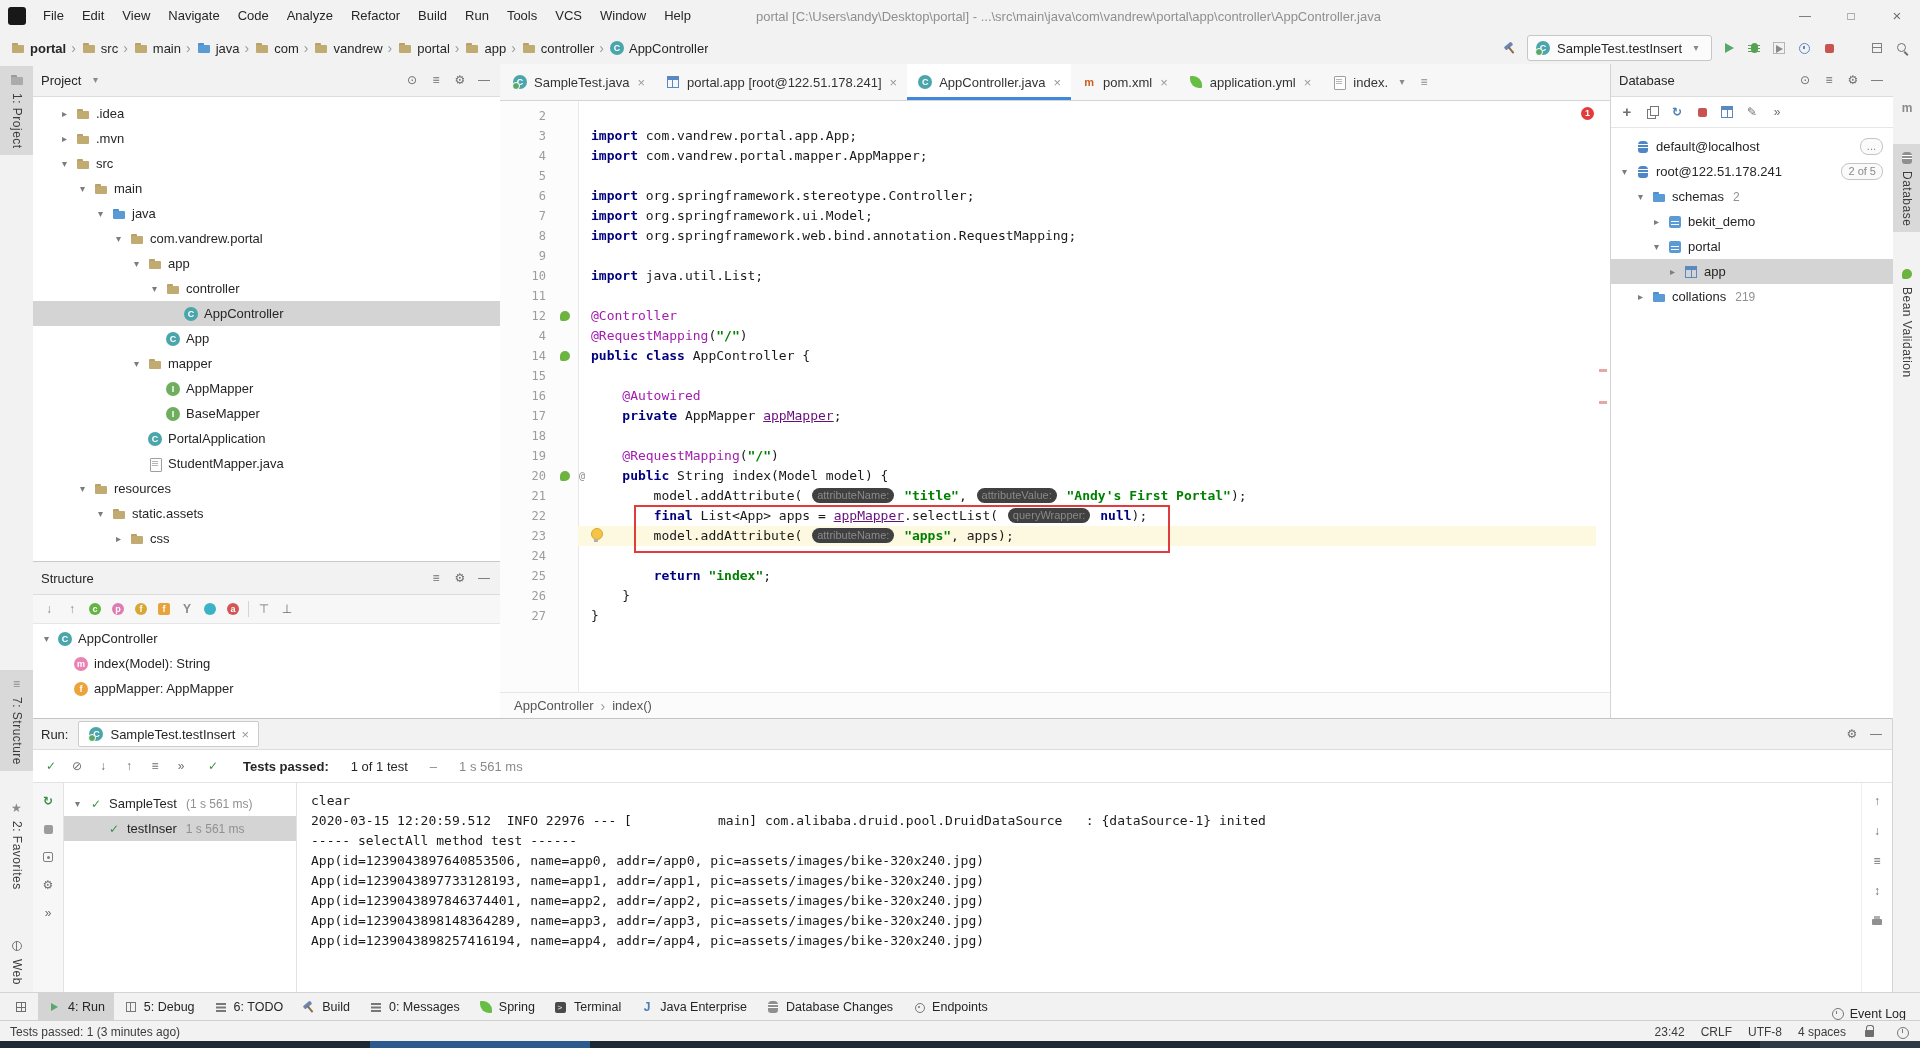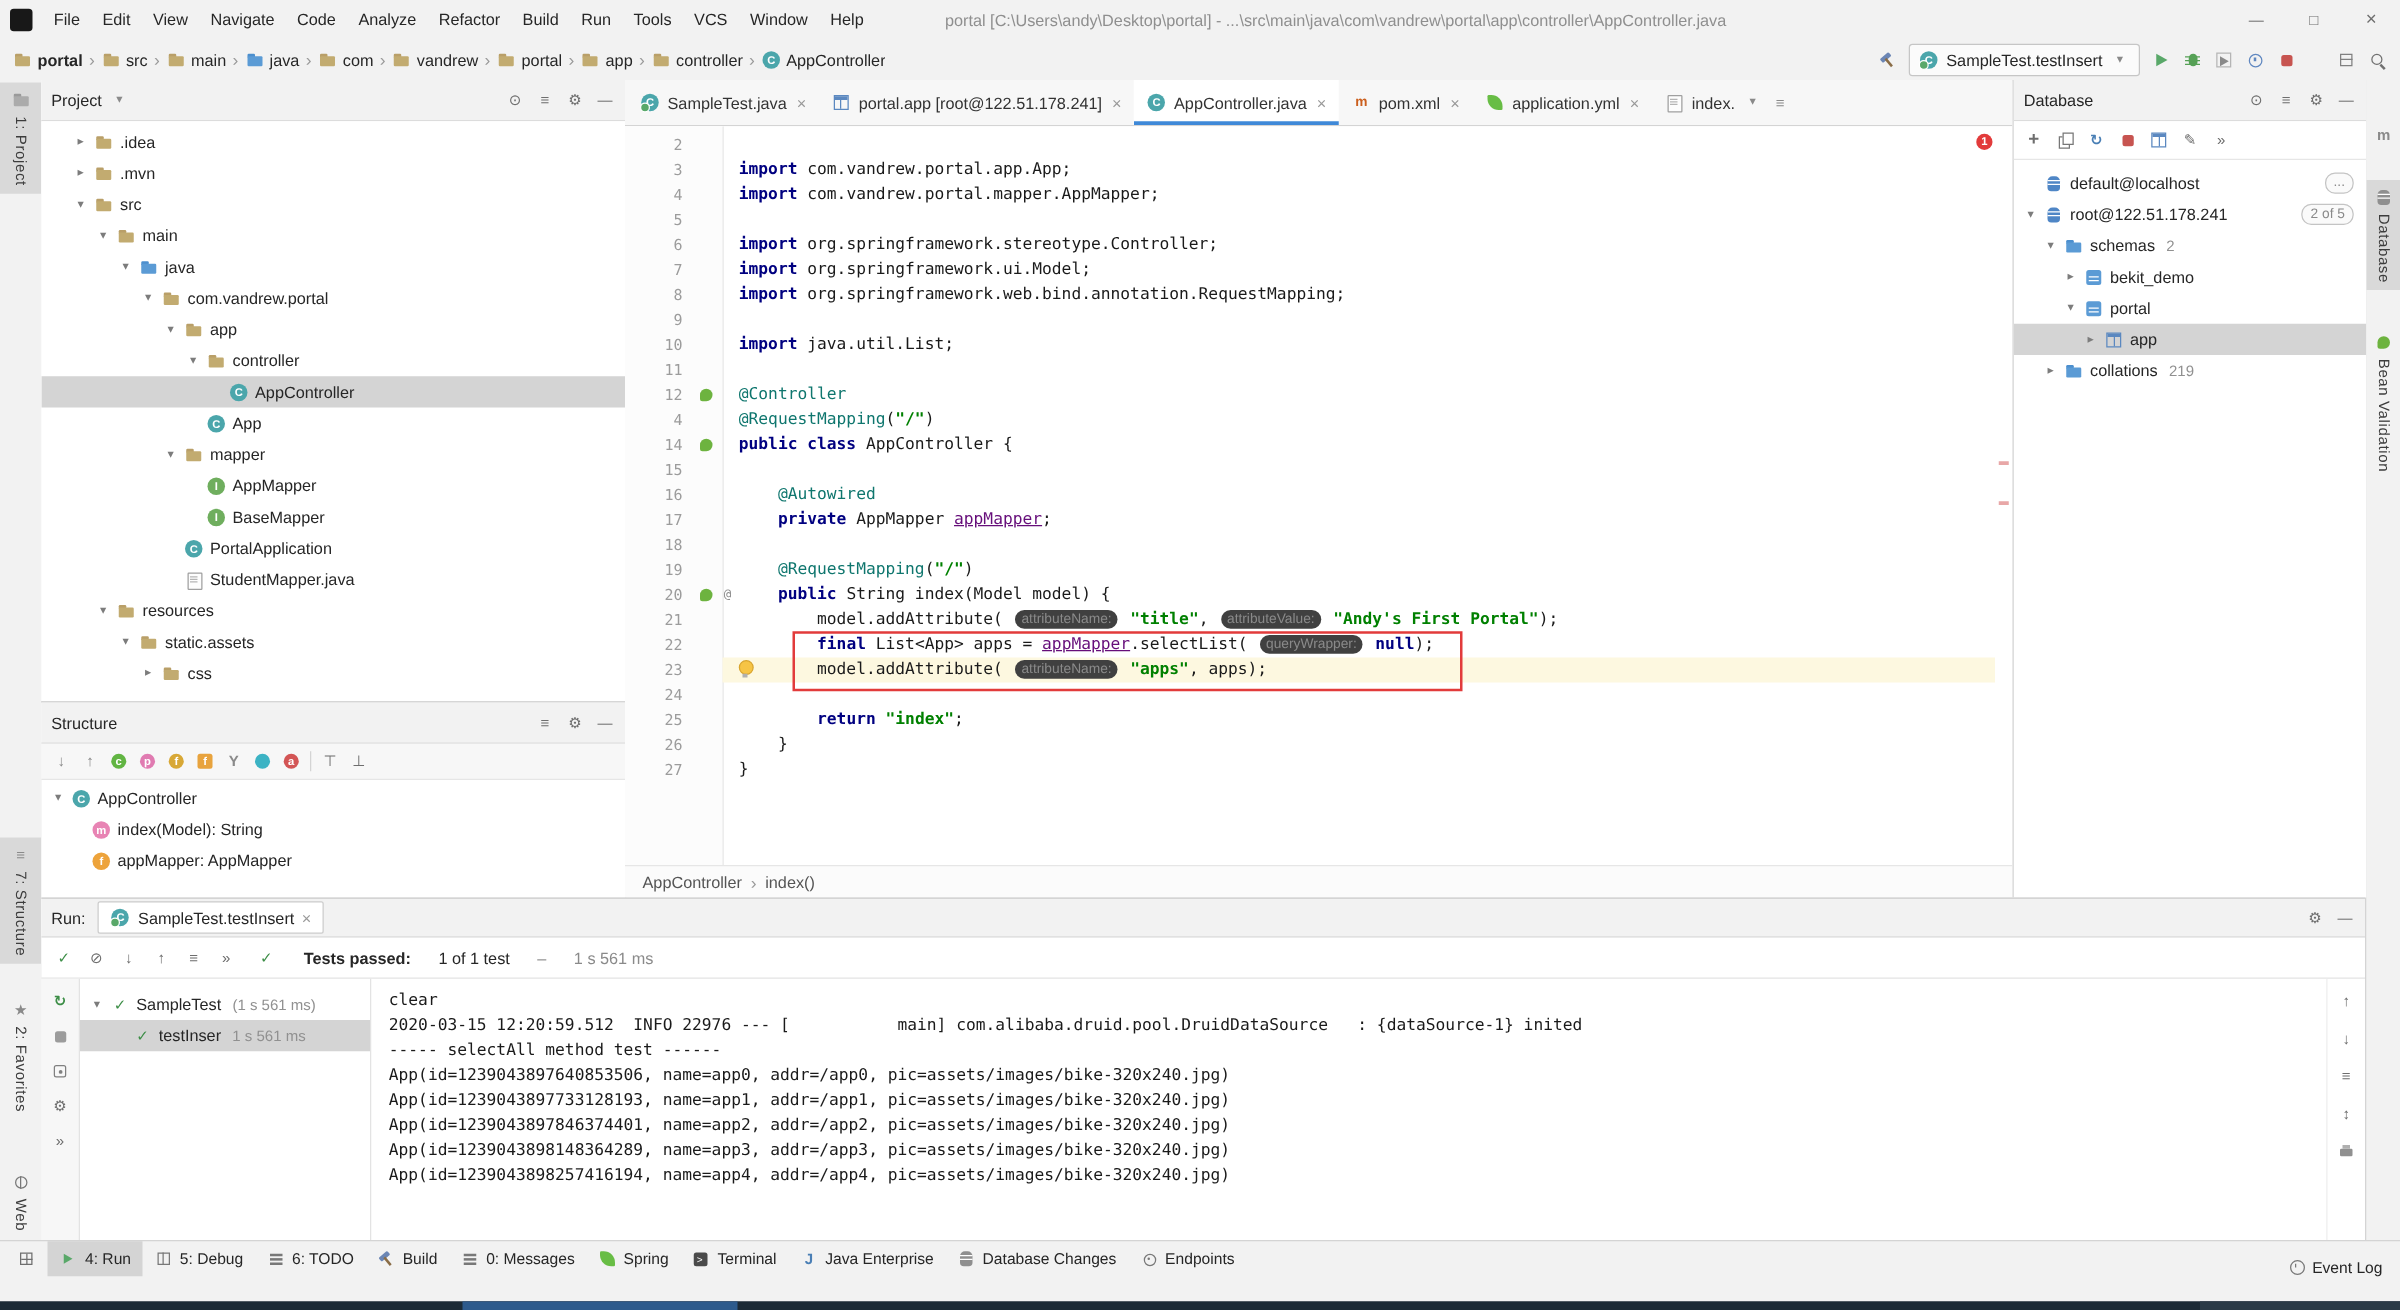--- a/index.html
+++ b/index.html
@@ -174,21 +174,21 @@
   #gutter-bg{position:absolute;left:0;top:0;bottom:0;width:78px;background:#fcfcfc;border-right:1px solid #e8e8e8}
   #caret-line{position:absolute;left:78px;right:14px;top:425px;height:20px;background:#fdf8e0}
   #code-lines{position:absolute;left:0;right:0;top:0;padding-top:5px}
   .cl{display:flex;height:20px;font:13px/20px "DejaVu Sans Mono","Liberation Mono",monospace;white-space:pre;position:relative}
   .ln{width:46px;flex:none;text-align:right;padding-right:8px;color:#9c9c9c;font-size:12px}
   .gic{width:32px;flex:none;display:flex;align-items:center;gap:1px;padding-left:3px}
   .ct{padding-left:2px}
   .tk-p{color:#1a1a1a}
   .tk-k{color:#000080;font-weight:bold}
   .tk-s{color:#008000;font-weight:bold}
-  .tk-a{color:#0f766e}
+  .tk-a{color:#a21caf}
   .tk-f{color:#660e7a;text-decoration:underline}
   .hint{display:inline-block;background:#404040;color:#8a8a8a;border-radius:8px;padding:0 5px;margin:0 2px;font:11px/15px "Liberation Sans",sans-serif;vertical-align:1px}
   #anno-box{position:absolute;left:134px;top:404px;width:532px;height:44px;border:2px solid #e23b3b;z-index:3;pointer-events:none}
   #bulb{position:absolute;left:88px;top:426px;z-index:3}
   #error-widget{position:absolute;right:16px;top:6px;width:13px;height:13px;border-radius:50%;background:#e23b3b;color:#fff;font:bold 9px/13px "Liberation Sans",sans-serif;text-align:center;z-index:3}
   .smark{position:absolute;right:3px;width:8px;height:3px;background:#e8a7a7;z-index:3}
 
   #editor-crumbs{height:25px;flex:none;display:flex;align-items:center;gap:2px;padding:0 14px;border-top:1px solid #e6e6e6;background:#fbfbfb;color:#555}
 
   
@@ -766,19 +766,30 @@
           <span class="i ic-endpoint"></span>
           <span>Endpoints</span>
         </div>
       </span>
     <div id="bottom-right">
       <span class="i ic-clock"></span>
       <span>Event Log</span>
     </div>
   </div>
 
+  <div id="status-bar">
+    <span>Tests passed: 1 (3 minutes ago)</span>
+    <div id="status-right">
+        <span>23:42</span>
+        <span>CRLF</span>
+        <span>UTF-8</span>
+        <span>4 spaces</span>
+        <span class="i ic-lock"></span>
+        <span class="i ic-clock"></span>
+      </div>
+  </div>
 
   <div id="taskbar">
     <div class="tb-blue"></div>
     <div class="tb-gray"></div>
   </div>
 
 </div>
 
 </body></html>

